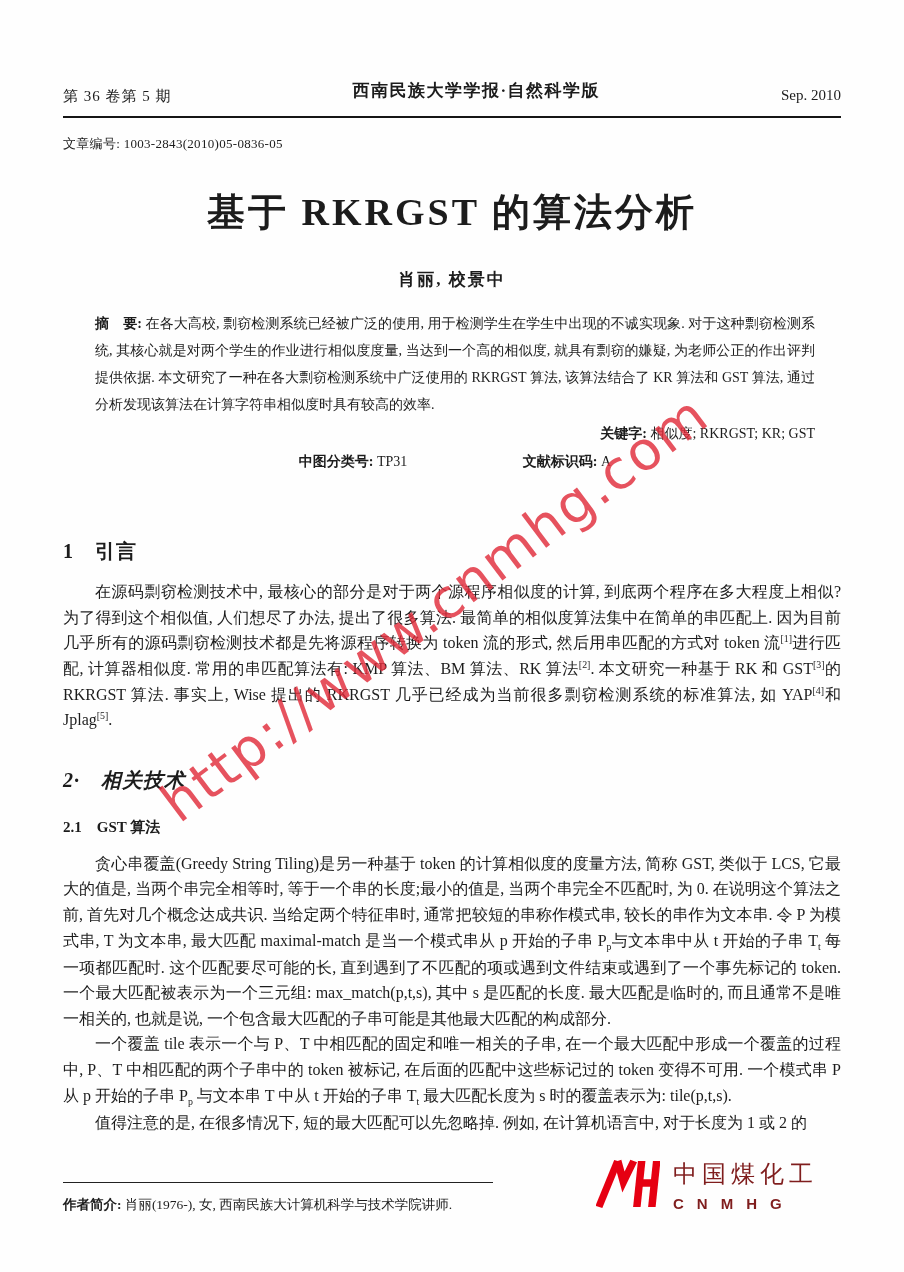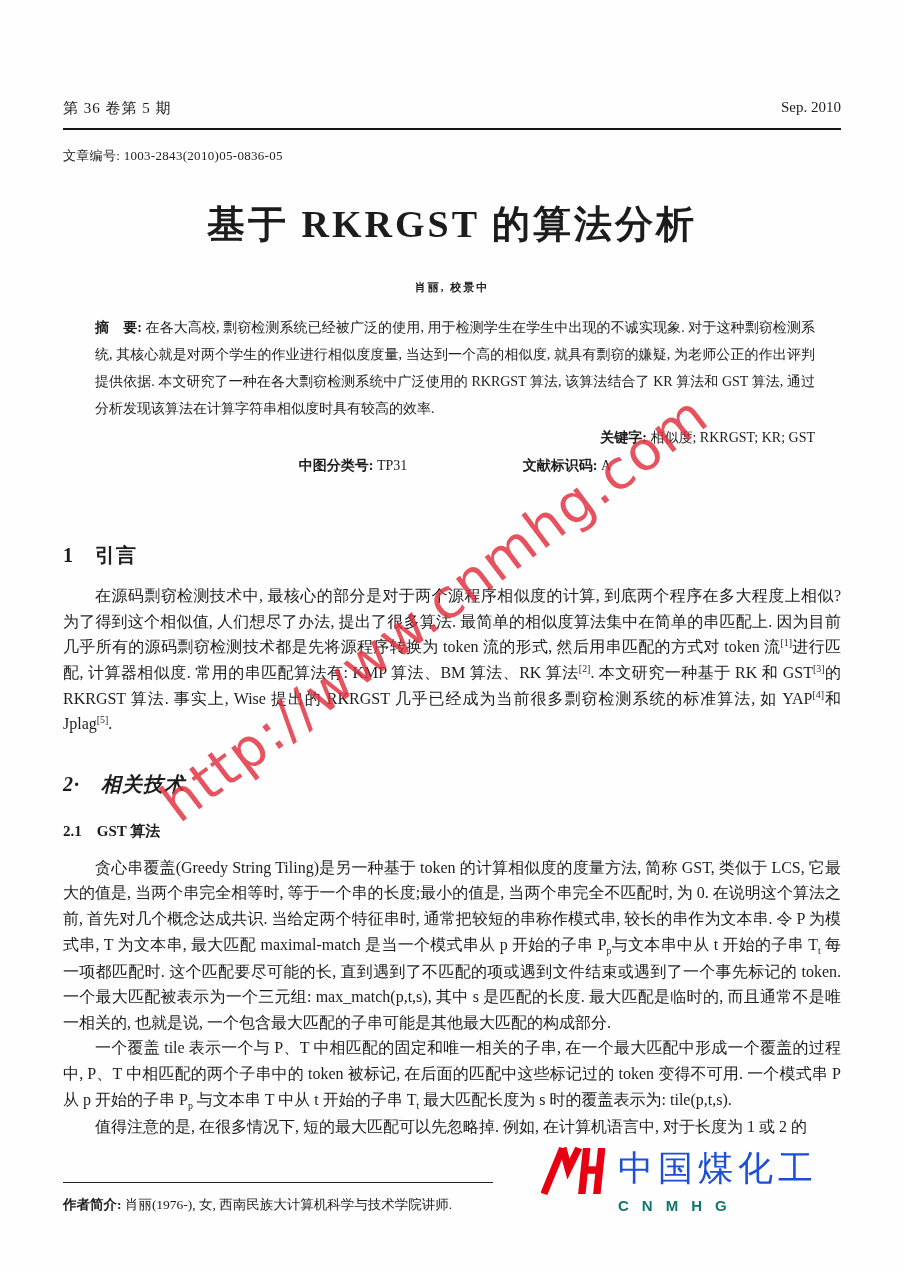--- a/index.html
+++ b/index.html
@@ -6,21 +6,21 @@
   html, body { background: #ffffff; }
   .page {
     position: relative;
     width: 904px;
     height: 1272px;
     background: #fefefe;
     margin: 0 auto;
     overflow: hidden;
     color: #1c1c1c;
     font-family: "Liberation Serif", "DejaVu Serif", serif;
-    padding: 17px 63px;
+    padding: 5px 63px;
   }
 
   
   .page-header {
     margin-top: 74px;
     display: flex;
     justify-content: space-between;
     align-items: flex-start;
   }
   .vol-issue { font-size: 15px; padding-top: 8px; letter-spacing: 1px; }
@@ -36,21 +36,21 @@
   .paper-title {
     margin-top: 34px;
     text-align: center;
     font-size: 38px;
     font-weight: 700;
     letter-spacing: 3px;
   }
   .authors {
     margin-top: 30px;
     text-align: center;
-    font-size: 11px;
+    font-size: 17px;
     font-weight: 700;
     letter-spacing: 2px;
   }
   .affiliation { margin-top: 13px; text-align: center; font-size: 13.5px; }
 
   
   .abstract, .keywords-line, .meta-row {
     margin-left: 32px;
     margin-right: 26px;
     font-size: 14px;
@@ -85,22 +85,22 @@
   .logo {
     position: absolute;
     right: 86px;
     bottom: 58px;
     display: flex;
     align-items: flex-start;
     gap: 13px;
     font-family: "Liberation Sans", "DejaVu Sans", sans-serif;
   }
   .logo-mark { flex: 0 0 auto; }
-  .logo-text-cn { font-size: 35px; color: #1d4ed8; letter-spacing: 5px; font-weight: 500; }
-  .logo-text-en { margin-top: 5px; font-size: 15px; color: #0f766e; letter-spacing: 13px; font-weight: 700; }
+  .logo-text-cn { font-size: 24px; color: #7f1d1d; letter-spacing: 5px; font-weight: 500; }
+  .logo-text-en { margin-top: 5px; font-size: 15px; color: #7f1d1d; letter-spacing: 13px; font-weight: 700; }
 
   
   .watermark {
     position: absolute;
     left: 168px;
     top: 778px;
     transform: rotate(-37deg);
     transform-origin: 0 50%;
     font-size: 54px;
     letter-spacing: 2px;
@@ -112,20 +112,21 @@
   }
 </style>
 </head>
 <body>
 
 <div class="page">
 
   <header class="page-header">
     <div class="vol-issue">第 36 卷第 5 期</div>
     <div class="journal-block">
+      <div class="journal-cn">西南民族大学学报·自然科学版</div>
     </div>
     <div class="issue-date">Sep. 2010</div>
   </header>
 
   <div class="header-rule"></div>
 
   <div class="article-no">文章编号: 1003-2843(2010)05-0836-05</div>
 
   <h1 class="paper-title">基于 RKRGST 的算法分析</h1>
 

